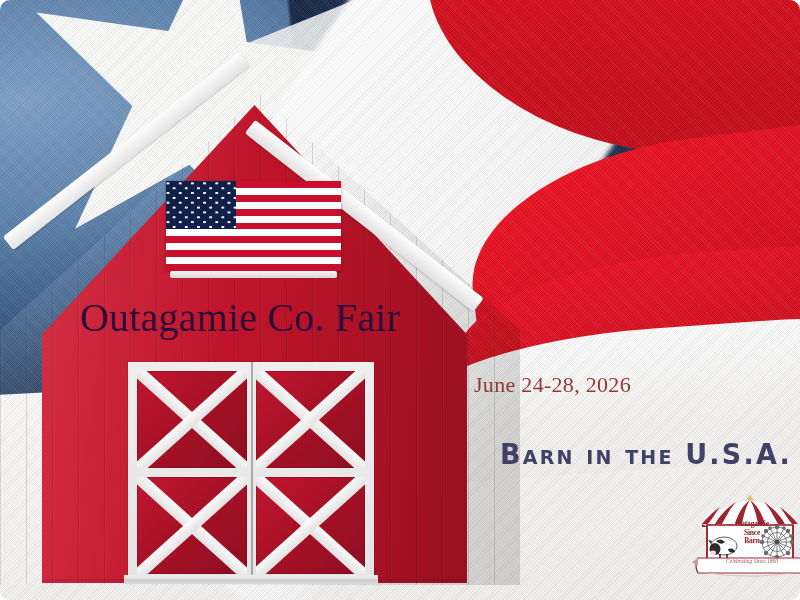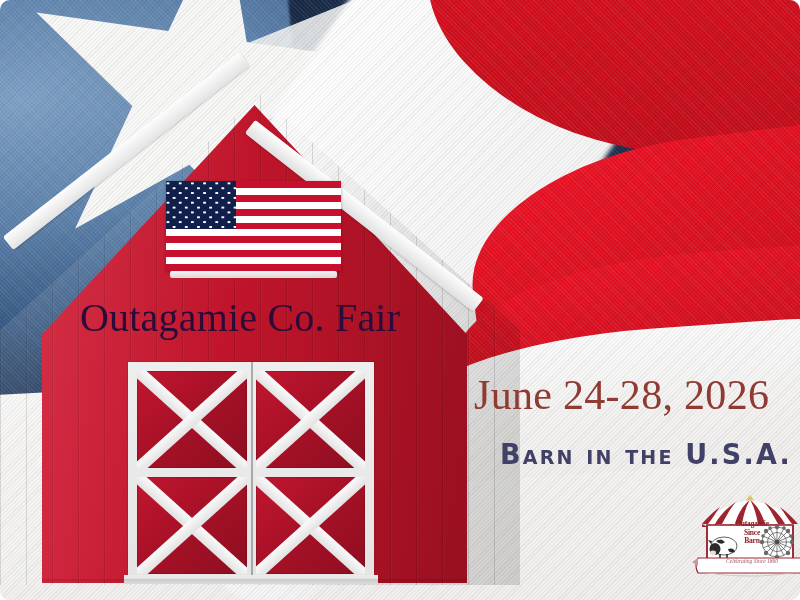--- a/index.html
+++ b/index.html
@@ -202,21 +202,21 @@
     position:absolute;left:80px;top:298px;
     font-family:"Liberation Serif","DejaVu Serif",serif;
     font-size:40px;line-height:1;
     color:#2c0b3a;
     letter-spacing:.2px;
     white-space:nowrap;
   }
   .fair-dates{
     position:absolute;left:474px;top:374px;
     font-family:"Liberation Serif","DejaVu Serif",serif;
-    font-size:42px;line-height:1;
+    font-size:22px;line-height:1;
     color:#8f3a33;
     letter-spacing:.3px;
     white-space:nowrap;
   }
   .fair-tagline{
     position:absolute;left:500px;top:440px;
     font-family:"DejaVu Sans","Liberation Sans",sans-serif;
     font-size:27px;line-height:1;
     font-weight:bold;
     font-variant:small-caps;

